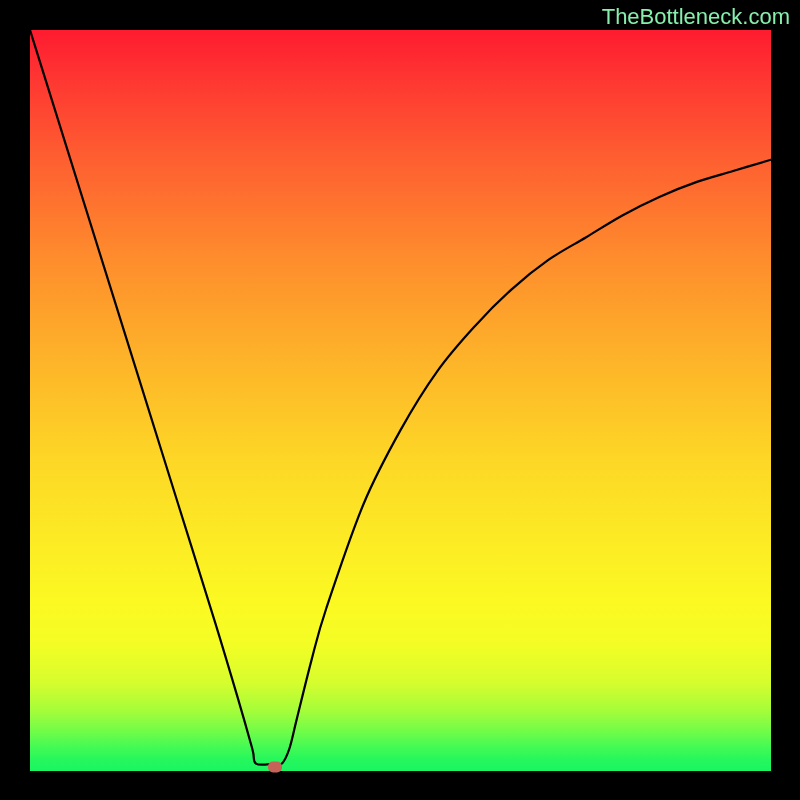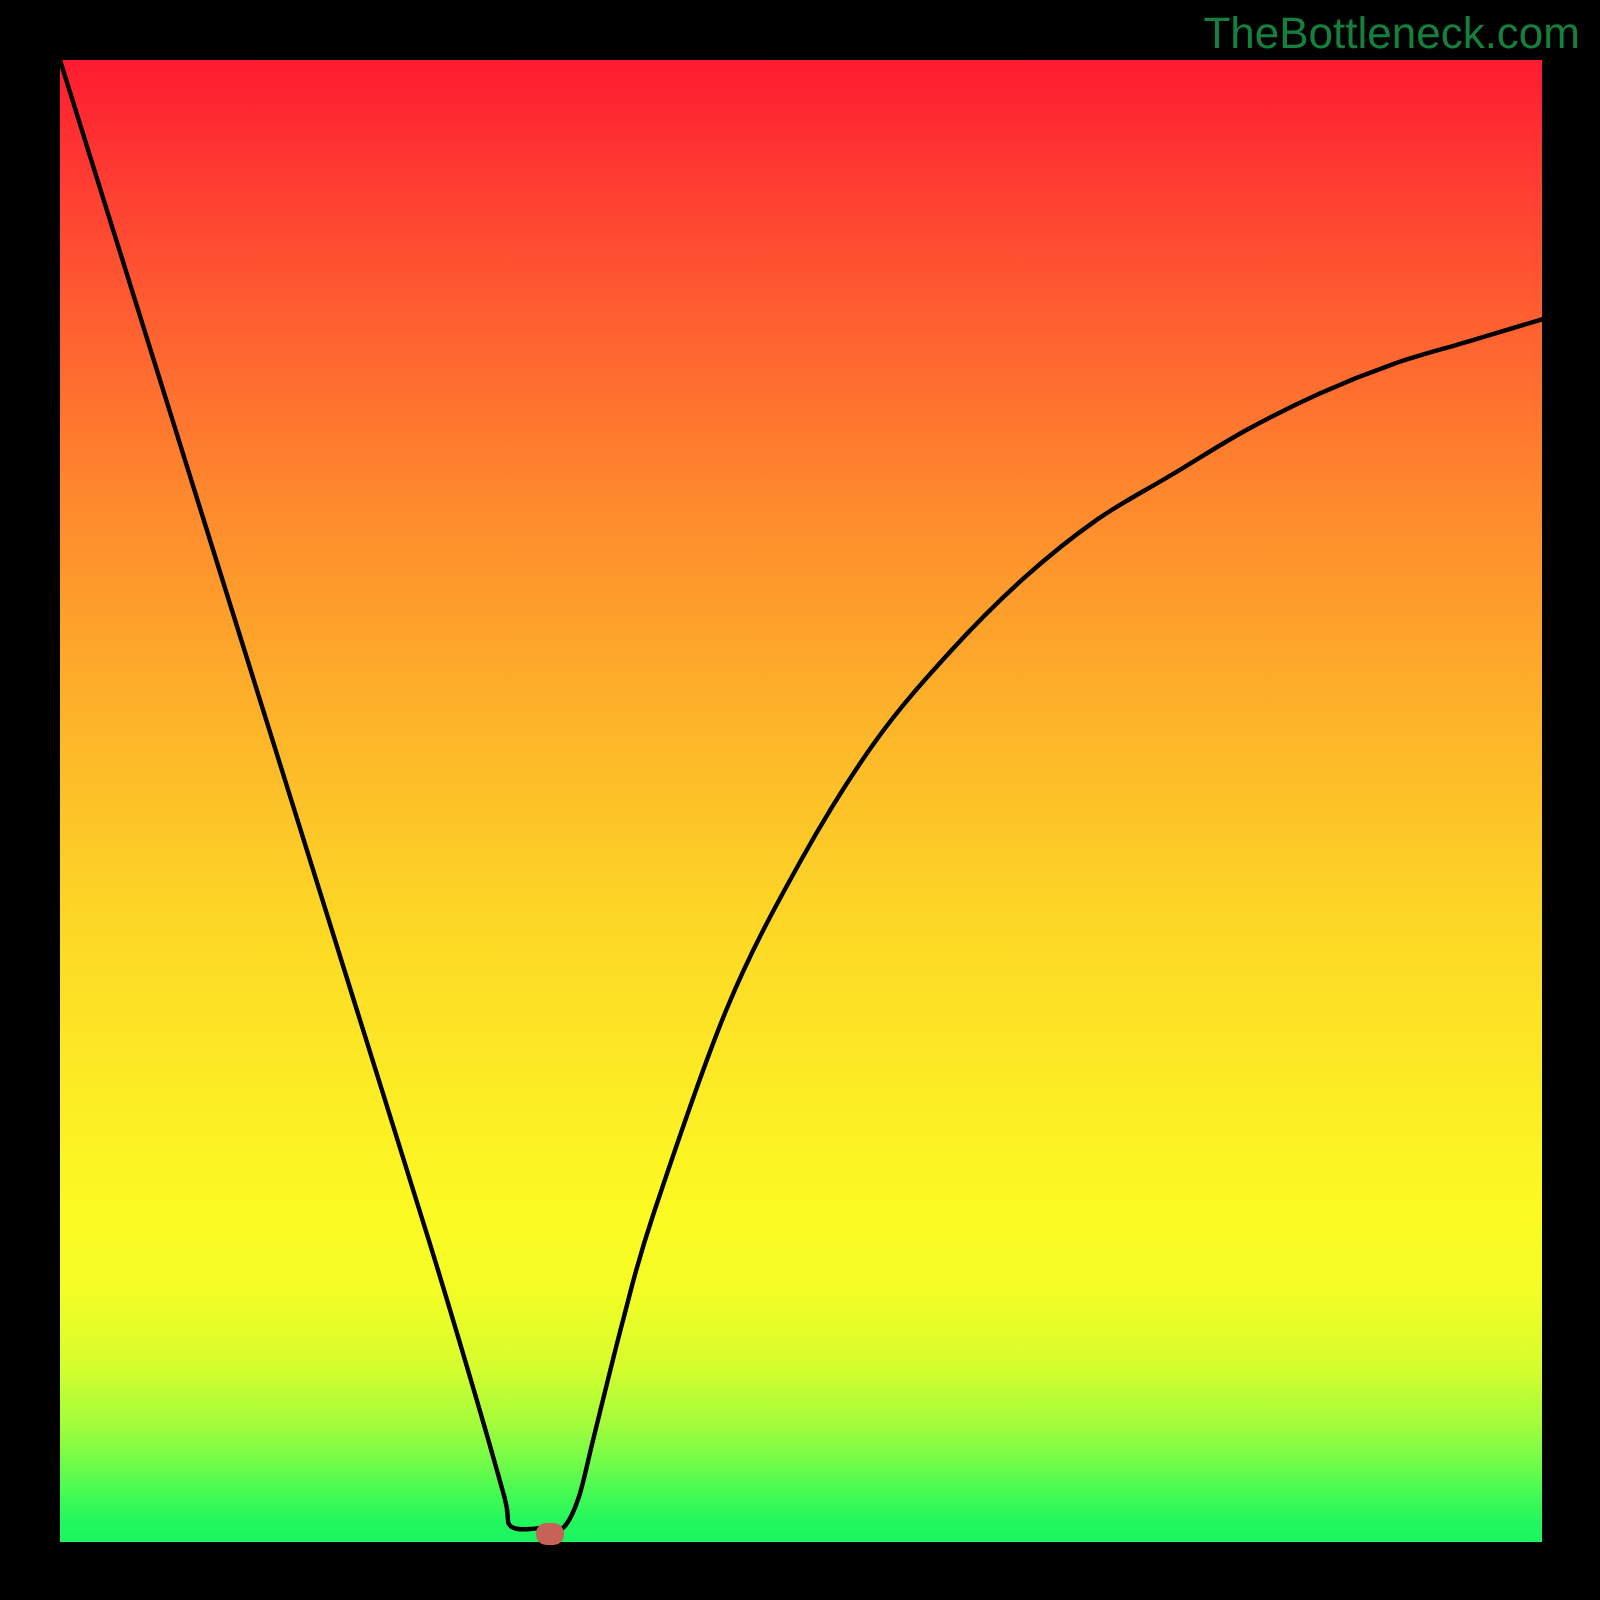--- a/index.html
+++ b/index.html
@@ -39,21 +39,21 @@
       #6afc4a 95%,
       #3ffa55 97%,
       #25f75d 98.5%,
       #1af561 100%
     );
   }
   .watermark {
     position: absolute;
     top: 4px;
     right: 10px;
-    color: #15803d;
+    color: #86efac;
     font-size: 22px;
     font-weight: 500;
     letter-spacing: 0px;
     font-family: Arial, Helvetica, sans-serif;
     z-index: 20;
   }
   svg.curve {
     position: absolute;
     left: 0;
     top: 0;

